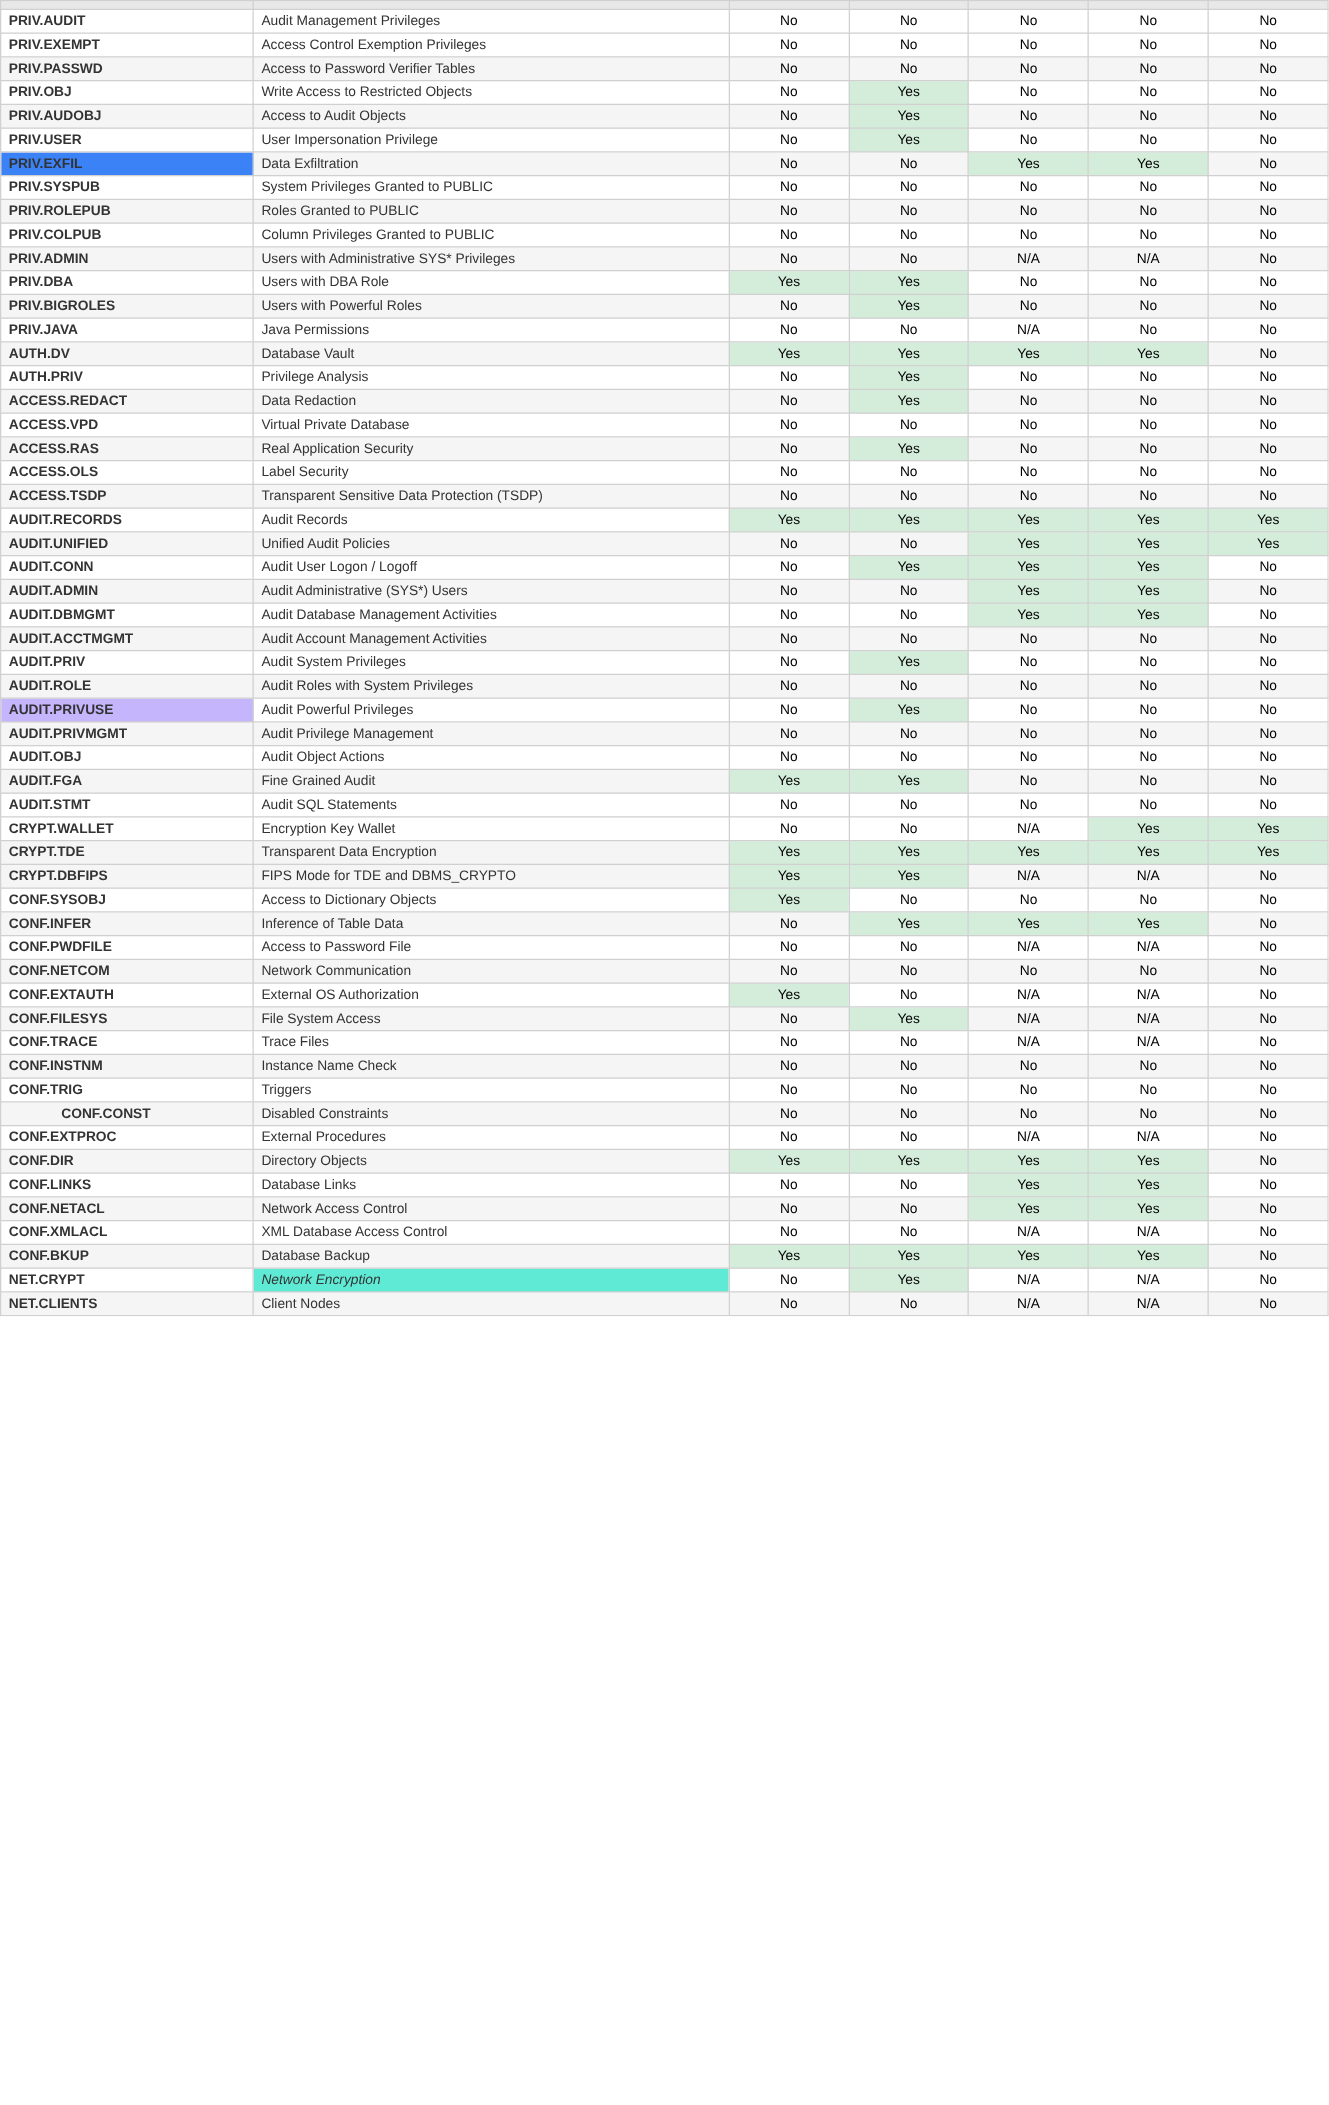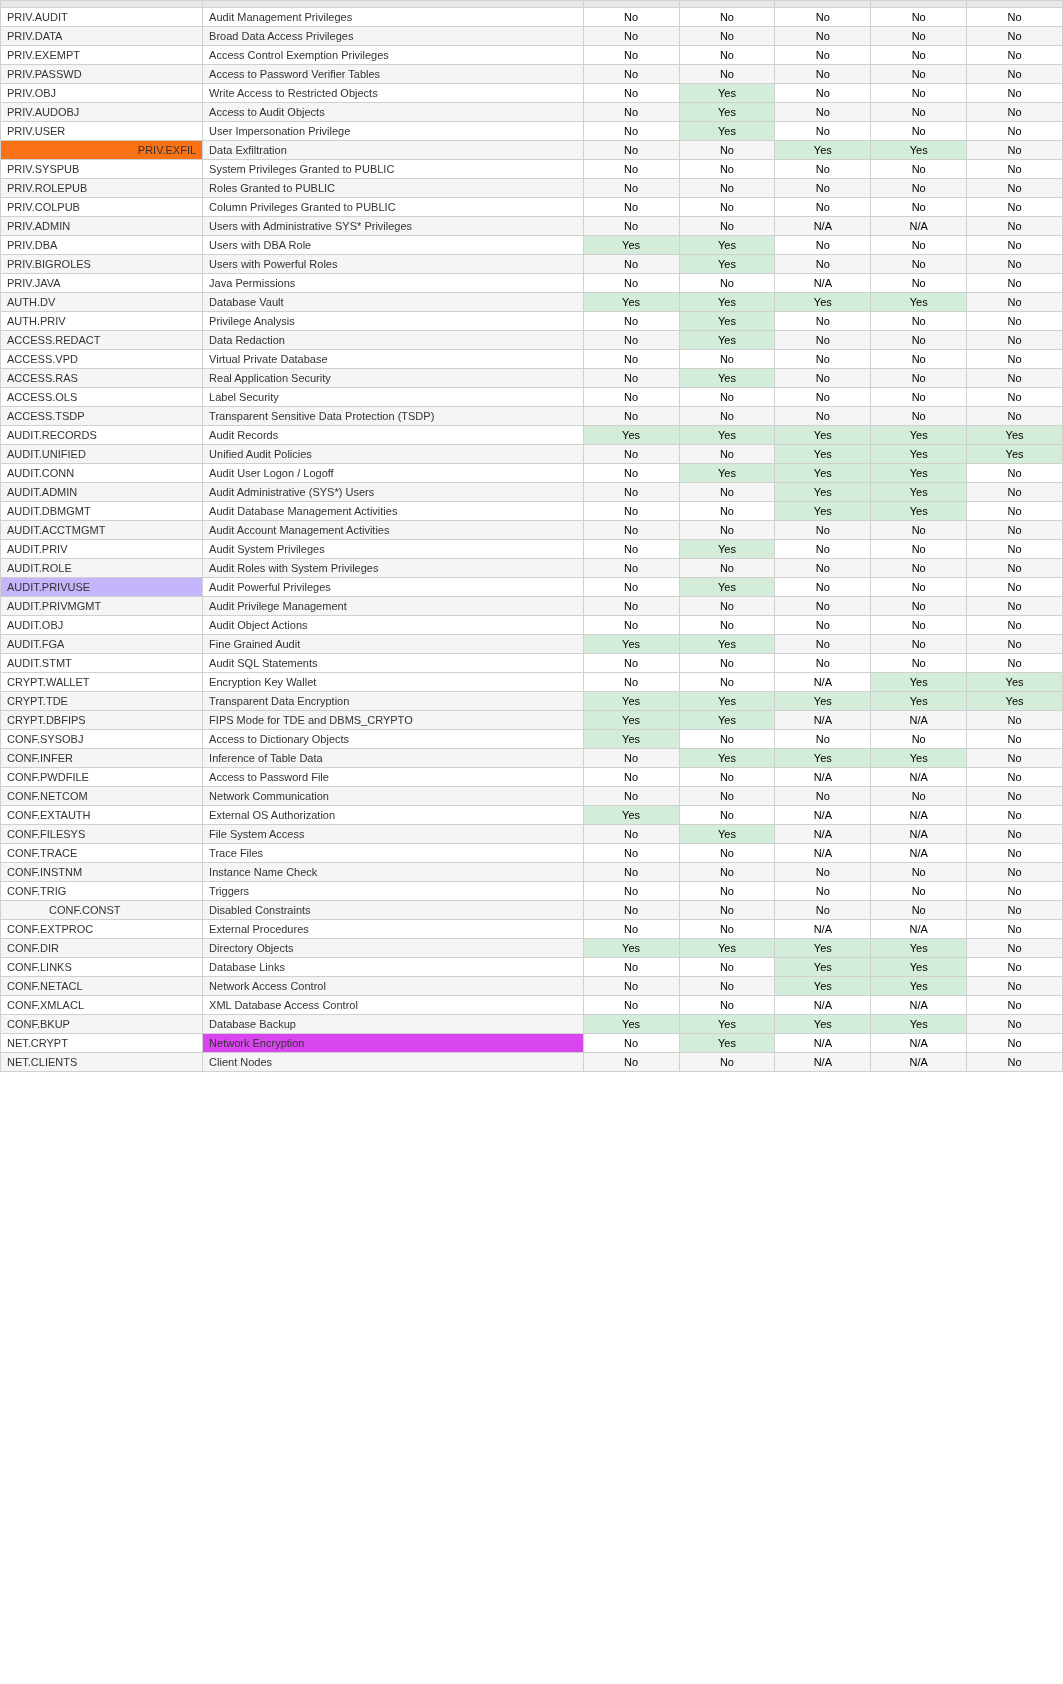--- a/index.html
+++ b/index.html
@@ -44,21 +44,21 @@
     tr:nth-child(odd) {
       background: #ffffff;
     }
     
     .cell-yes {
       background-color: #d4edda !important;
       color: #000;
     }
     
     td:first-child {
-      font-weight: 400;
+      font-weight: 700;
       color: #333;
       min-width: 110px;
     }
     
     td:nth-child(2) {
       min-width: 220px;
       color: #333;
     }
     
     td:nth-child(3), td:nth-child(4), td:nth-child(5), td:nth-child(6), td:nth-child(7) {
@@ -85,29 +85,20 @@
     <tr>
           <td style="background-color: rgb(255, 255, 255);">PRIV.AUDIT</td>
           <td style="background-color: rgb(255, 255, 255);">Audit Management Privileges</td>
           <td style="background-color: rgb(255, 255, 255);">No</td>
           <td style="background-color: rgb(255, 255, 255);">No</td>
           <td style="background-color: rgb(255, 255, 255);">No</td>
           <td style="background-color: rgb(255, 255, 255);">No</td>
           <td style="background-color: rgb(255, 255, 255);">No</td>
         </tr>
         <tr>
-          <td style="background-color: rgb(245, 245, 245);">PRIV.DATA</td>
-          <td style="background-color: rgb(245, 245, 245);">Broad Data Access Privileges</td>
-          <td style="background-color: rgb(245, 245, 245);">No</td>
-          <td style="background-color: rgb(245, 245, 245);">No</td>
-          <td style="background-color: rgb(245, 245, 245);">No</td>
-          <td style="background-color: rgb(245, 245, 245);">No</td>
-          <td style="background-color: rgb(245, 245, 245);">No</td>
-        </tr>
-        <tr>
           <td style="background-color: rgb(255, 255, 255);">PRIV.EXEMPT</td>
           <td style="background-color: rgb(255, 255, 255);">Access Control Exemption Privileges</td>
           <td style="background-color: rgb(255, 255, 255);">No</td>
           <td style="background-color: rgb(255, 255, 255);">No</td>
           <td style="background-color: rgb(255, 255, 255);">No</td>
           <td style="background-color: rgb(255, 255, 255);">No</td>
           <td style="background-color: rgb(255, 255, 255);">No</td>
         </tr>
         <tr>
           <td style="background-color: rgb(245, 245, 245);">PRIV.PASSWD</td>
@@ -139,21 +130,21 @@
         <tr>
           <td style="background-color: rgb(255, 255, 255);">PRIV.USER</td>
           <td style="background-color: rgb(255, 255, 255);">User Impersonation Privilege</td>
           <td style="background-color: rgb(255, 255, 255);">No</td>
           <td class="cell-yes">Yes</td>
           <td style="background-color: rgb(255, 255, 255);">No</td>
           <td style="background-color: rgb(255, 255, 255);">No</td>
           <td style="background-color: rgb(255, 255, 255);">No</td>
         </tr>
         <tr>
-          <td style="background-color: #f97316; text-align: right;">PRIV.EXFIL</td>
+          <td style="background-color: #3b82f6;">PRIV.EXFIL</td>
           <td style="background-color: rgb(245, 245, 245);">Data Exfiltration</td>
           <td style="background-color: rgb(245, 245, 245);">No</td>
           <td style="background-color: rgb(245, 245, 245);">No</td>
           <td class="cell-yes">Yes</td>
           <td class="cell-yes">Yes</td>
           <td style="background-color: rgb(245, 245, 245);">No</td>
         </tr>
         <tr>
           <td style="background-color: rgb(255, 255, 255);">PRIV.SYSPUB</td>
           <td style="background-color: rgb(255, 255, 255);">System Privileges Granted to PUBLIC</td>
@@ -563,21 +554,21 @@
           <td style="background-color: rgb(245, 245, 245);">CONF.BKUP</td>
           <td style="background-color: rgb(245, 245, 245);">Database Backup</td>
           <td class="cell-yes">Yes</td>
           <td class="cell-yes">Yes</td>
           <td class="cell-yes">Yes</td>
           <td class="cell-yes">Yes</td>
           <td style="background-color: rgb(245, 245, 245);">No</td>
         </tr>
         <tr>
           <td style="background-color: rgb(255, 255, 255);">NET.CRYPT</td>
-          <td style="background-color: #d946ef;">Network Encryption</td>
+          <td style="background-color: #5eead4; font-style: italic;">Network Encryption</td>
           <td style="background-color: rgb(255, 255, 255);">No</td>
           <td class="cell-yes">Yes</td>
           <td style="background-color: rgb(255, 255, 255);">N/A</td>
           <td style="background-color: rgb(255, 255, 255);">N/A</td>
           <td style="background-color: rgb(255, 255, 255);">No</td>
         </tr>
         <tr>
           <td style="background-color: rgb(245, 245, 245);">NET.CLIENTS</td>
           <td style="background-color: rgb(245, 245, 245);">Client Nodes</td>
           <td style="background-color: rgb(245, 245, 245);">No</td>

